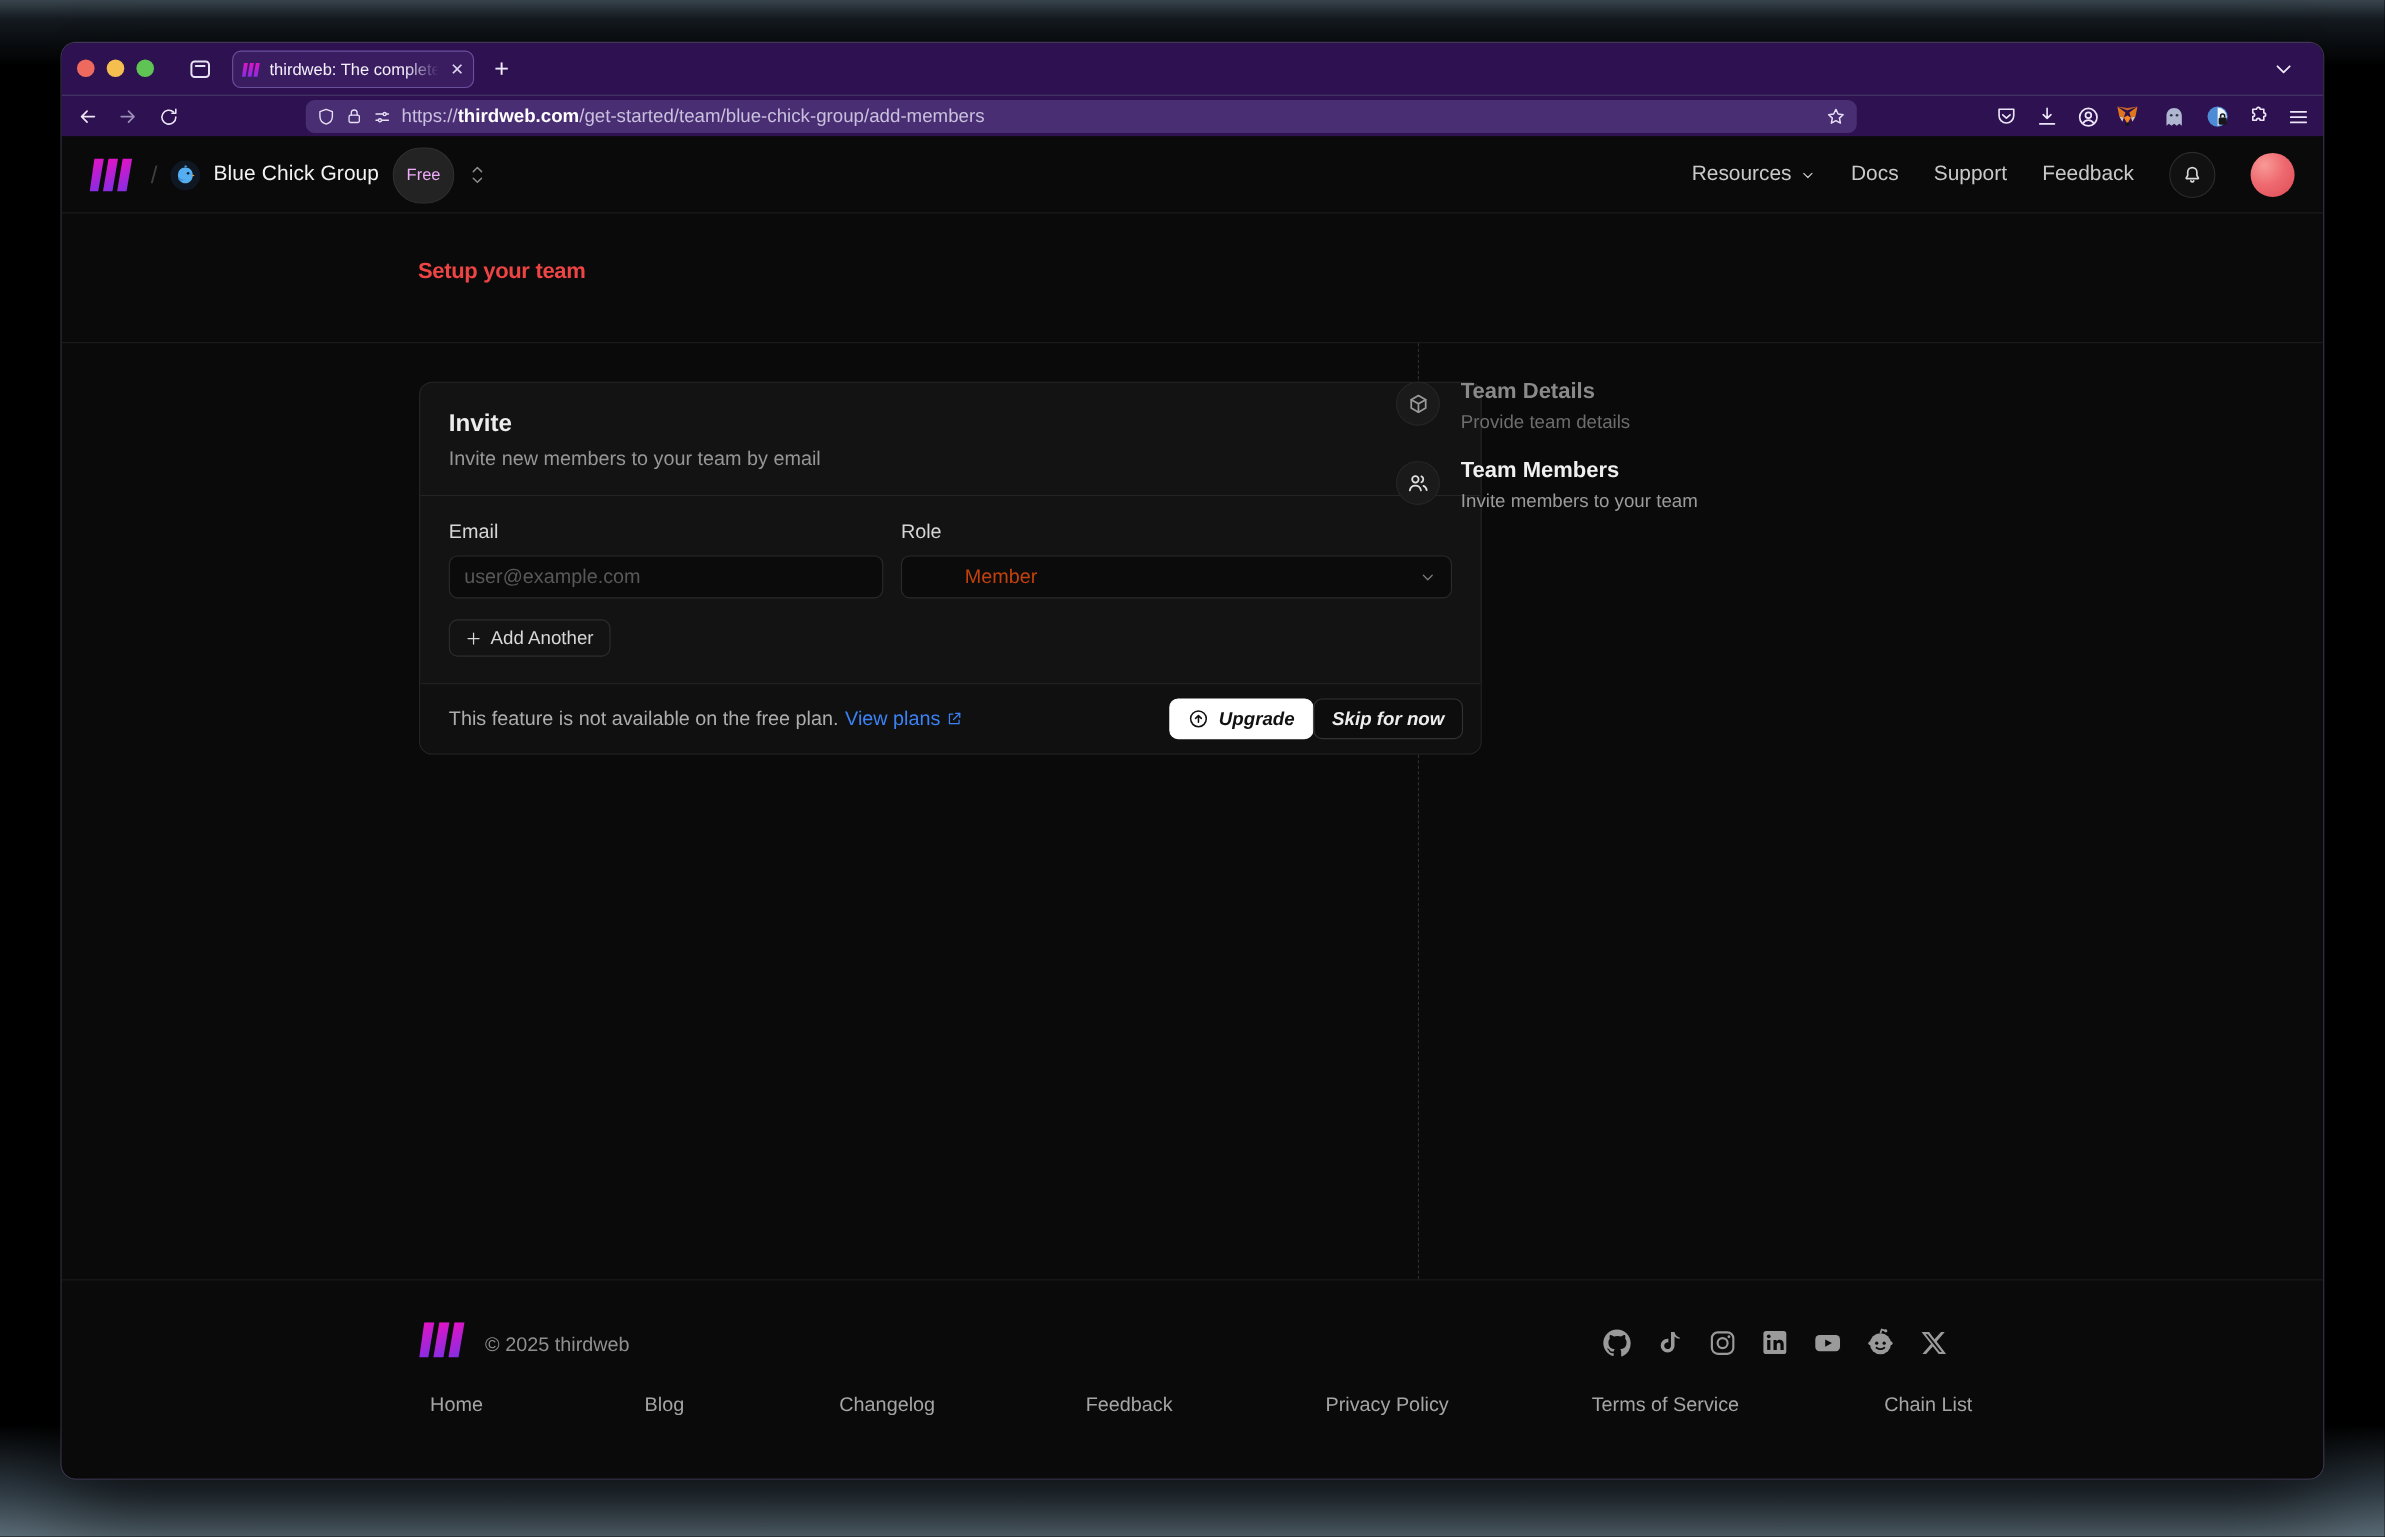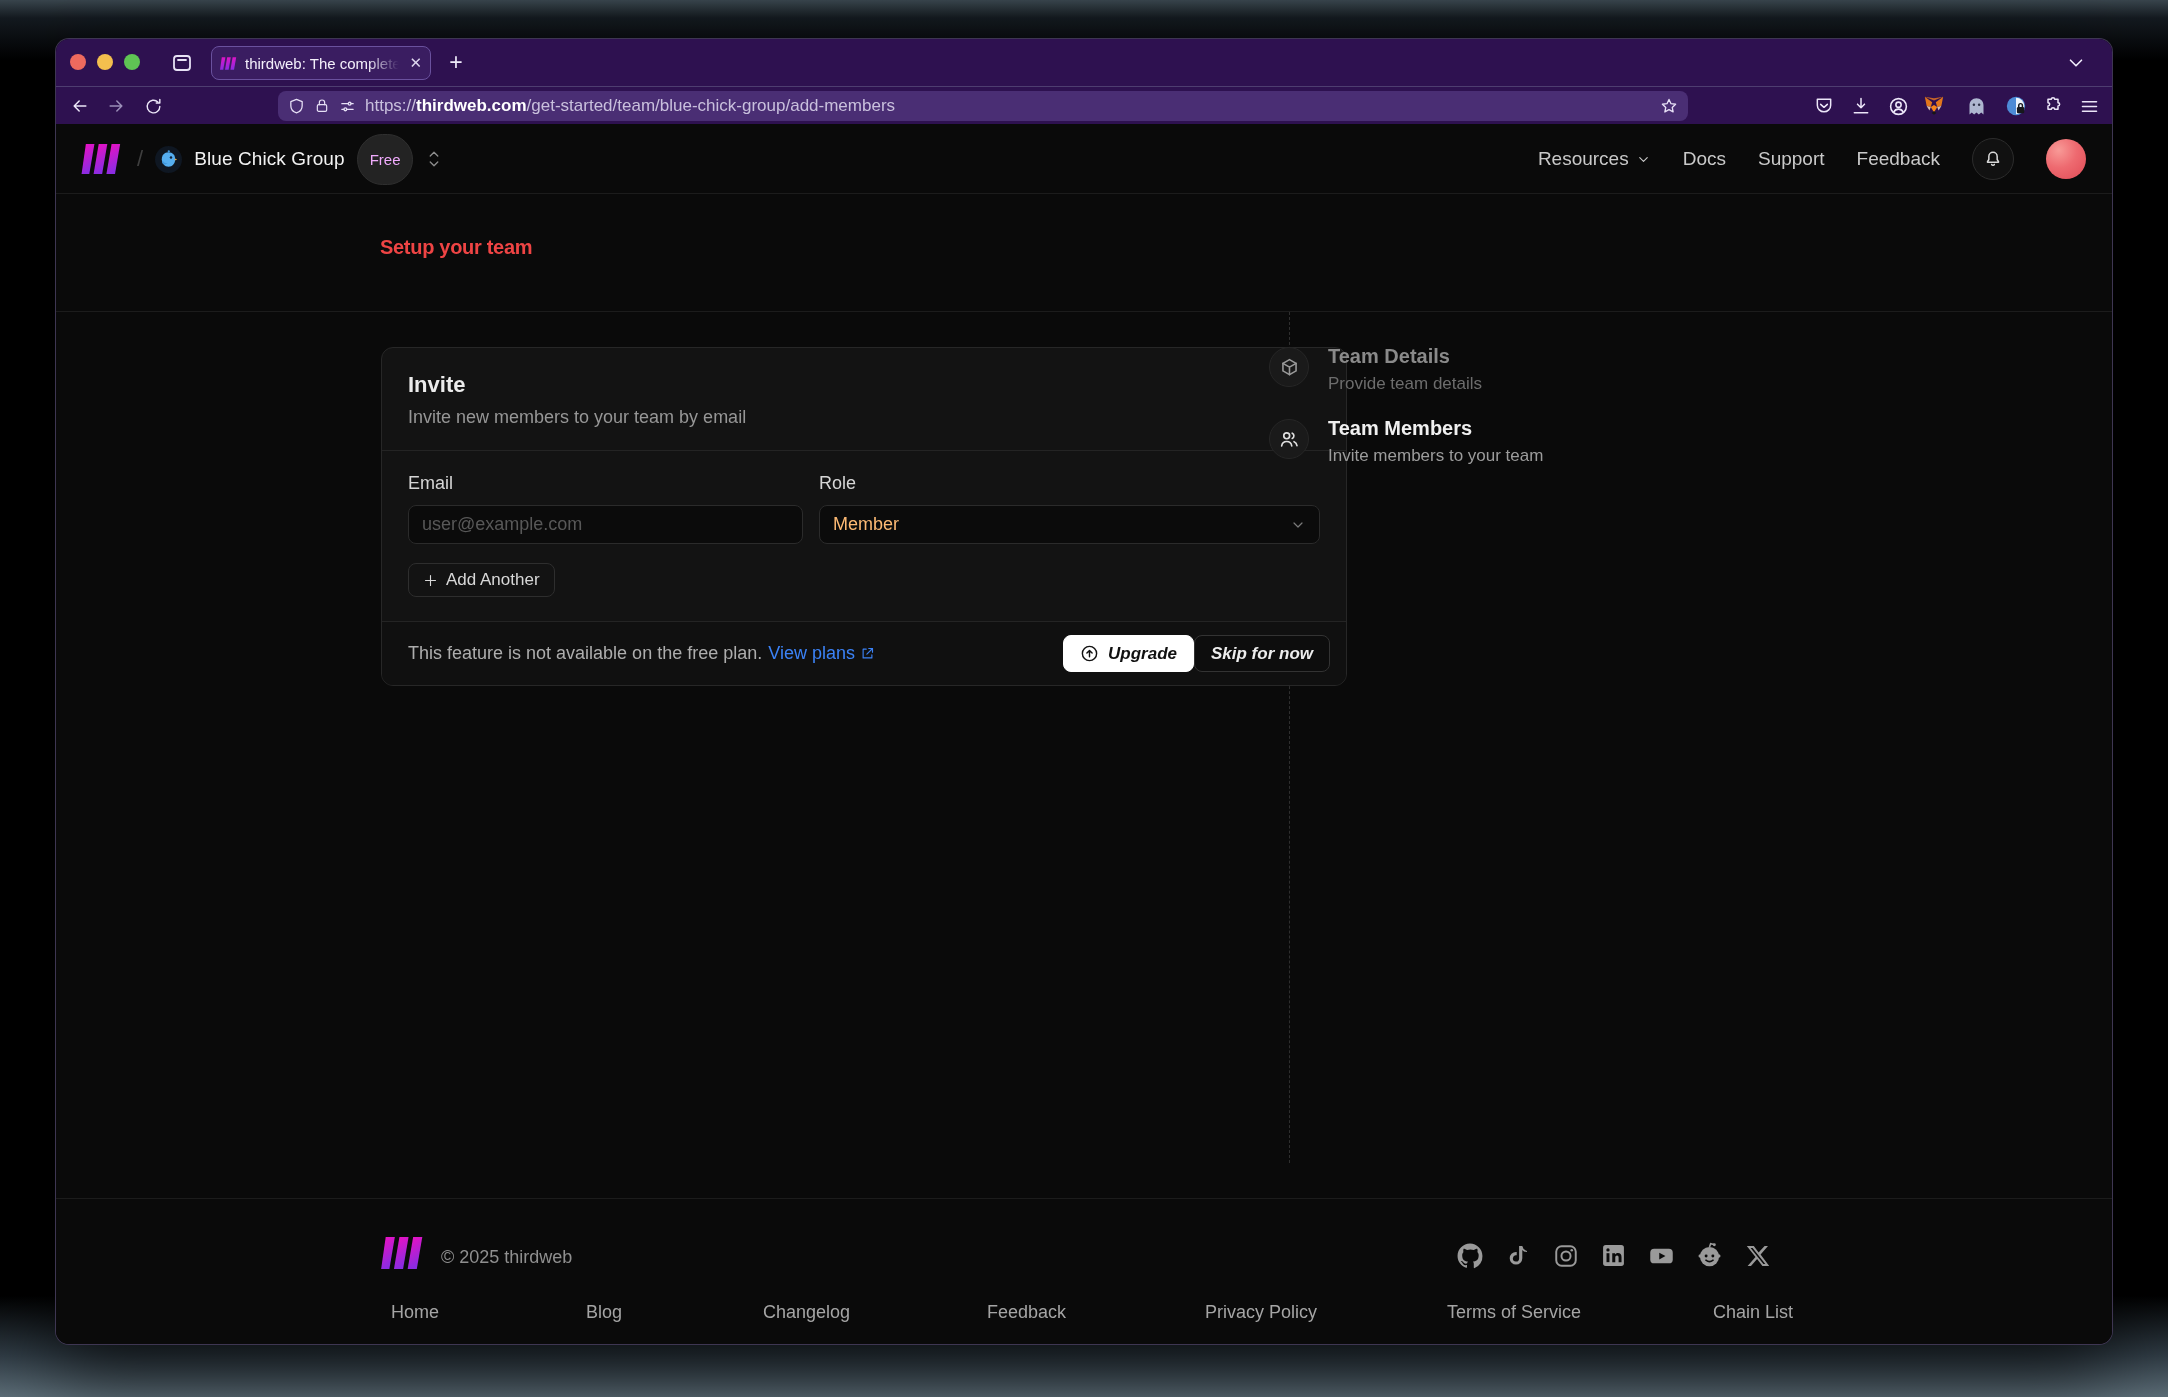--- a/index.html
+++ b/index.html
@@ -70,21 +70,21 @@
   .card-sub { margin-top:9px; font-size:18px; color:#969696; }
   .card-body { border-top:1px solid #242424; padding:22px 26px 24px; }
   .fields { display:flex; gap:16px; }
   .field { flex:1; }
   .flabel { font-size:18px; color:#d6d6d6; margin-bottom:11px; }
   .finput {
     height:39px; background:#0b0b0b; border:1px solid #2b2b2b; border-radius:8px;
     display:flex; align-items:center; padding:0 13px; font-size:18px;
   }
   .placeholder { color:#585858; }
-  .selval { color:#fdba74; flex:1; }
+  .selval { color:#c2410c; flex:1;margin-left:44px; }
   .selchev { color:#7a7a7a; display:flex; }
   .addbtn {
     margin-top:19px; display:inline-flex; align-items:center; gap:8px; height:34px; padding:0 14px;
     background:#131313; border:1px solid #2e2e2e; border-radius:8px; color:#d8d8d8; font-size:17px;
   }
   .card-foot {
     border-top:1px solid #242424; background:#101010; height:64px;
     display:flex; align-items:center; justify-content:space-between; padding:0 16px 0 26px;
   }
   .footnote { font-size:18px; color:#adadad; display:flex; align-items:center; gap:6px; }
@@ -108,21 +108,21 @@
   .step-text { position:absolute; left:1272px; }
   .step-text.s1 { top:306px; }
   .step-text.s2 { top:378px; }
   .step-title { font-size:20px; font-weight:600; }
   .s1 .step-title { color:#8a8a8a; }
   .s2 .step-title { color:#f0f0f0; }
   .step-sub { margin-top:6px; font-size:17px; }
   .s1 .step-sub { color:#6d6d6d; }
   .s2 .step-sub { color:#9c9c9c; }
   
-  .sitefooter { position:absolute; left:0; top:1159px; right:0; height:183px; border-top:1px solid #1c1c1c; }
+  .sitefooter { position:absolute; left:0; top:1124px; right:0; height:183px; border-top:1px solid #1c1c1c; }
   .flogo { position:absolute; left:325px; top:38px; }
   .copyright { position:absolute; left:385px; top:48px; font-size:18px; color:#8f8f8f; }
   .socials { position:absolute; left:1400px; top:43px; display:flex; gap:21px; color:#9a9a9a; }
   .socials .sico { width:27px; height:27px; display:flex; align-items:center; justify-content:center; }
   .flink { position:absolute; top:103px; font-size:18px; color:#a5a5a5; }
   .icon-stroke { fill:none; stroke:currentColor; stroke-width:1.8; stroke-linecap:round; stroke-linejoin:round; }
 </style>
 </head>
 <body>
 

